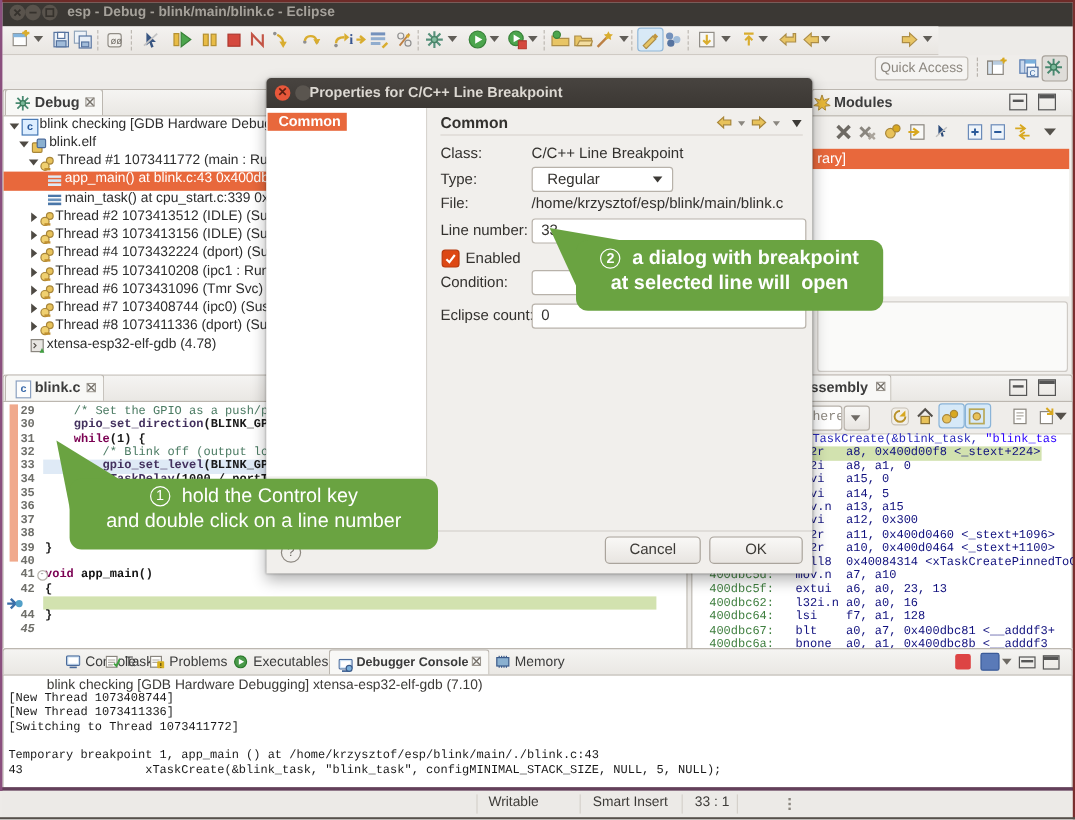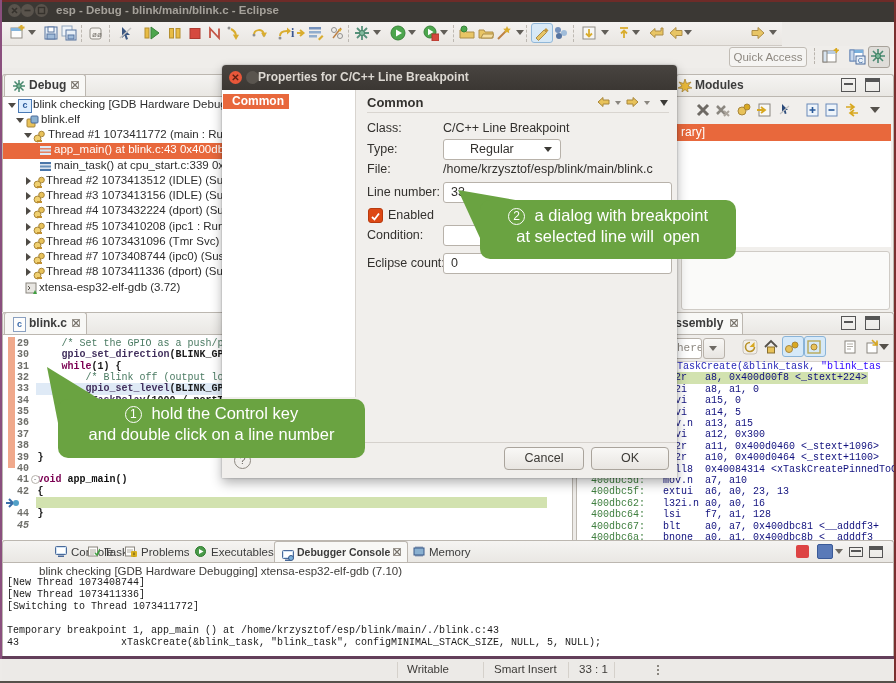--- a/index.html
+++ b/index.html
@@ -350,21 +350,21 @@
             <rect x="4" y="10" width="5" height="2" fill="#c09030"></rect>
           </svg></span>
         <span style="position:absolute;left:43px;">Thread #8 1073411336 (dport) (Suspended : Container)</span>
       </div>
     <div class="trow" style="top:183.5px;">
         <span class="ticn" style="left:22px;top:1px;"><svg width="13" height="13">
             <rect x="1" y="1" width="10" height="10" fill="#e8e6e2" stroke="#8a867f"></rect>
             <path d="M3,4 L5,6 L3,8" stroke="#55514b" fill="none"></path>
             <path d="M8,12 L12,12 L10,8 Z" fill="#3fa040"></path>
           </svg></span>
-        <span style="position:absolute;left:36px;">xtensa-esp32-elf-gdb (3.72)</span>
+        <span style="position:absolute;left:36px;">xtensa-esp32-elf-gdb (4.78)</span>
       </div>
   </div>
 </div>
 
 <div class="panel" id="modpanel" style="left:676px;top:74px;width:218px;height:238px;">
   <div class="tabrow" style="border-radius:3px 3px 0 0;"></div>
   <svg style="position:absolute;left:2px;top:5px;" width="14" height="13">
       <path d="M7,0 L8.5,4.5 L13,3 L10,7 L14,9 L9.5,9.5 L10,13 L7,10.5 L4,13 L4.5,9.5 L0,9 L4,7 L1,3 L5.5,4.5 Z" fill="#e8b838" stroke="#a8863a" stroke-width="0.8"></path>
     </svg>
   <div style="position:absolute;left:19px;top:4px;font-size:12px;color:#3c3c3c;font-weight:bold;">Modules</div>
@@ -614,21 +614,21 @@
       <path d="M25,5 l6,0 l-3,4 z" fill="#8a867f"></path>
       <path d="M48,6 L43,1.5 L43,4 L37,4 L37,8 L43,8 L43,10.5 Z" fill="#e8c25a" stroke="#a8863a" stroke-width="1"></path>
       <path d="M54,5 l6,0 l-3,4 z" fill="#8a867f"></path>
       <path d="M70,4 l8,0 l-4,6 z" fill="#3c3a36"></path>
     </svg>
     <div style="position:absolute;left:145px;top:47px;width:302px;border-top:1px solid #d9d5d0;"></div>
     <div class="dlabel" style="top:56px;">Class:</div>
     <div class="dlabel" style="left:221px;top:56px;">C/C++ Line Breakpoint</div>
     <div class="dlabel" style="top:77px;">Type:</div>
     <div class="dfield" style="left:221px;top:74px;width:116px;height:19px;"></div>
-    <div class="dlabel" style="left:248px;top:77px;">Regular</div>
+    <div class="dlabel" style="left:234px;top:77px;">Regular</div>
     <div style="position:absolute;left:322px;top:82px;width:0;height:0;border-left:4px solid transparent;border-right:4px solid transparent;border-top:5px solid #3c3a36;"></div>
     <div class="dlabel" style="top:97px;">File:</div>
     <div class="dlabel" style="left:221px;top:97px;">/home/krzysztof/esp/blink/main/blink.c</div>
     <div class="dlabel" style="top:120px;">Line number:</div>
     <div class="dfield" style="left:221px;top:117px;width:227px;height:19px;"></div>
     <div class="dlabel" style="left:229px;top:120px;">33</div>
     <div style="position:absolute;left:146px;top:143px;width:13px;height:13px;background:#dd4814;border-radius:3px;border:1px solid #b83a0e;"><svg width="13" height="13">
           <path d="M3,7 L5.5,9.5 L10,3.5" stroke="#fff" stroke-width="1.8" fill="none"></path>
         </svg></div>
     <div class="dlabel" style="left:166px;top:143px;">Enabled</div>
@@ -645,16 +645,16 @@
 </div>
 
 <svg class="abs" style="left:0;top:0;width:896px;height:683px;pointer-events:none;" id="tailsvg">
   <polygon points="47,367 104,402 59,428" fill="#6aa341"></polygon>
   <polygon points="458,190 533,203 480,238" fill="#6aa341"></polygon>
 </svg>
 <div class="callout" id="co1" style="left:58px;top:399px;width:307px;height:59px;font-size:16.5px;">
   <div style="margin-top:5px;"><span class="circnum">1</span> hold the Control key</div>
   <div style="margin-top:2px;">and double click on a line number</div>
 </div>
-<div class="callout" id="co2" style="left:480px;top:200px;width:256px;height:59px;font-size:16.5px;">
+<div class="callout" id="co2" style="left:480px;top:200px;width:256px;height:59px;font-size:16.5px;font-weight:bold;">
   <div style="margin-top:6px;"><span class="circnum">2</span> a dialog with breakpoint</div>
   <div style="margin-top:2px;">at selected line will&nbsp; open</div>
 </div>
 
 </body></html>

